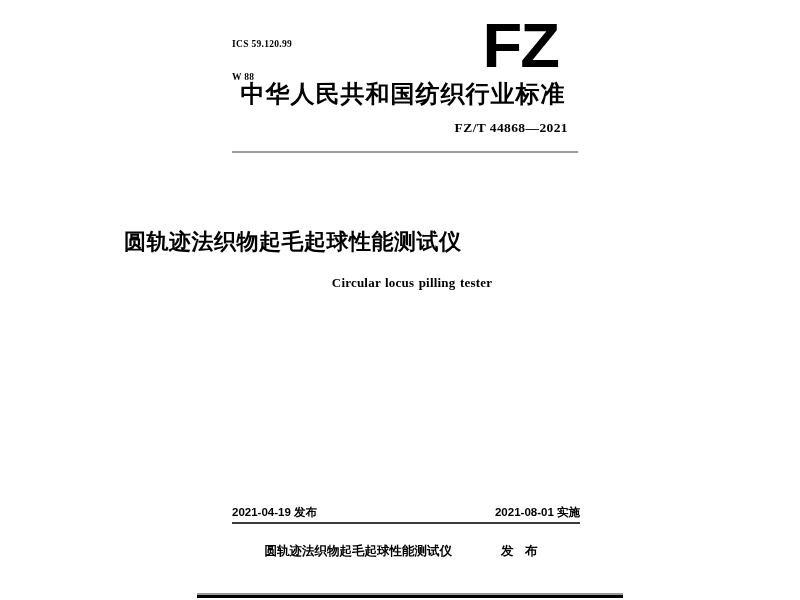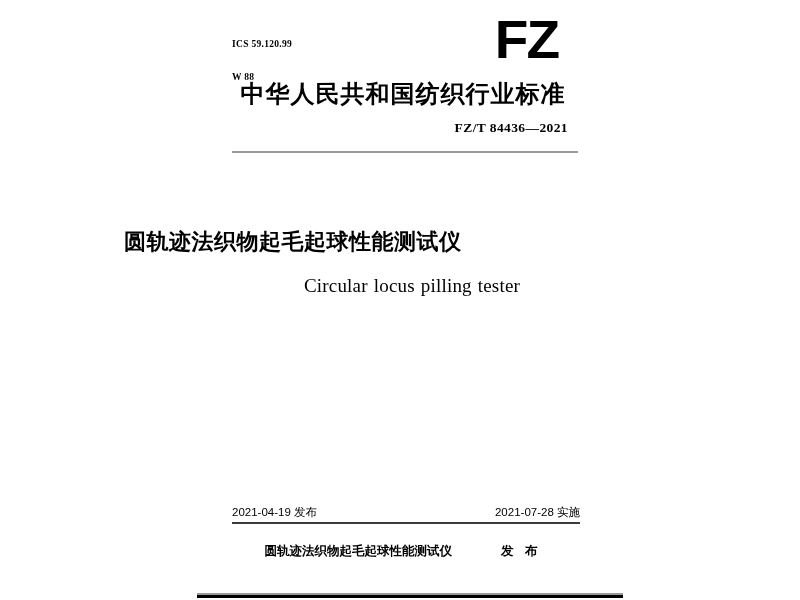--- a/index.html
+++ b/index.html
@@ -24,26 +24,26 @@
     font-family: "Liberation Serif", serif;
     font-weight: bold;
     font-size: 9.5px;
     line-height: 11px;
     letter-spacing: 0.3px;
     white-space: pre;
   }
 
   .fz-logo {
     left: 468px;
-    top: 15px;
+    top: 21px;
     width: 90px;
     height: 48px;
     font-family: "Liberation Sans", "DejaVu Sans", sans-serif;
     font-weight: 800;
-    font-size: 55px;
+    font-size: 65px;
     line-height: 48px;
     letter-spacing: -2px;
     text-align: right;
     transform: scaleY(0.98);
   }
 
   .header-title {
     left: 103px;
     top: 79px;
     width: 600px;
@@ -86,34 +86,34 @@
     letter-spacing: 0.5px;
     white-space: nowrap;
   }
 
   .sub-title {
     left: 112px;
     top: 275px;
     width: 600px;
     text-align: center;
     font-family: "Liberation Serif", serif;
-    font-weight: normal;
-    font-size: 19px;
+    font-weight: bold;
+    font-size: 13px;
     letter-spacing: 0.2px;
     word-spacing: 1px;
     white-space: nowrap;
   }
 
   .dates-row {
     left: 232px;
     top: 505px;
     width: 348px;
     display: flex;
     justify-content: space-between;
-    font-weight: normal;
+    font-weight: bold;
     font-size: 11.5px;
     line-height: 14px;
     white-space: nowrap;
   }
 
   .rule-dates {
     left: 232px;
     top: 522px;
     width: 348px;
     height: 2px;
@@ -156,31 +156,31 @@
 
   <div class="abs ics-block">
     <div>ICS 59.120.99</div>
     <div>W 88</div>
   </div>
 
   <div class="abs fz-logo">FZ</div>
 
   <div class="abs header-title">中华人民共和国纺织行业标准</div>
 
-  <div class="abs std-number">FZ/T 84436—2021</div>
+  <div class="abs std-number">FZ/T 44868—2021</div>
 
   <div class="abs rule-top"></div>
 
   <div class="abs main-title">圆轨迹法织物起毛起球性能测试仪</div>
 
   <div class="abs sub-title">Circular locus pilling tester</div>
 
   <div class="abs dates-row">
     <span>2021-04-19 发布</span>
-    <span>2021-07-28 实施</span>
+    <span>2021-08-01 实施</span>
   </div>
 
   <div class="abs rule-dates"></div>
 
   <div class="abs publisher-row">
     <span>圆轨迹法织物起毛起球性能测试仪</span><span class="gap"></span><span class="publish-word">发 布</span>
   </div>
 
   <div class="abs bottom-bar"></div>
 

